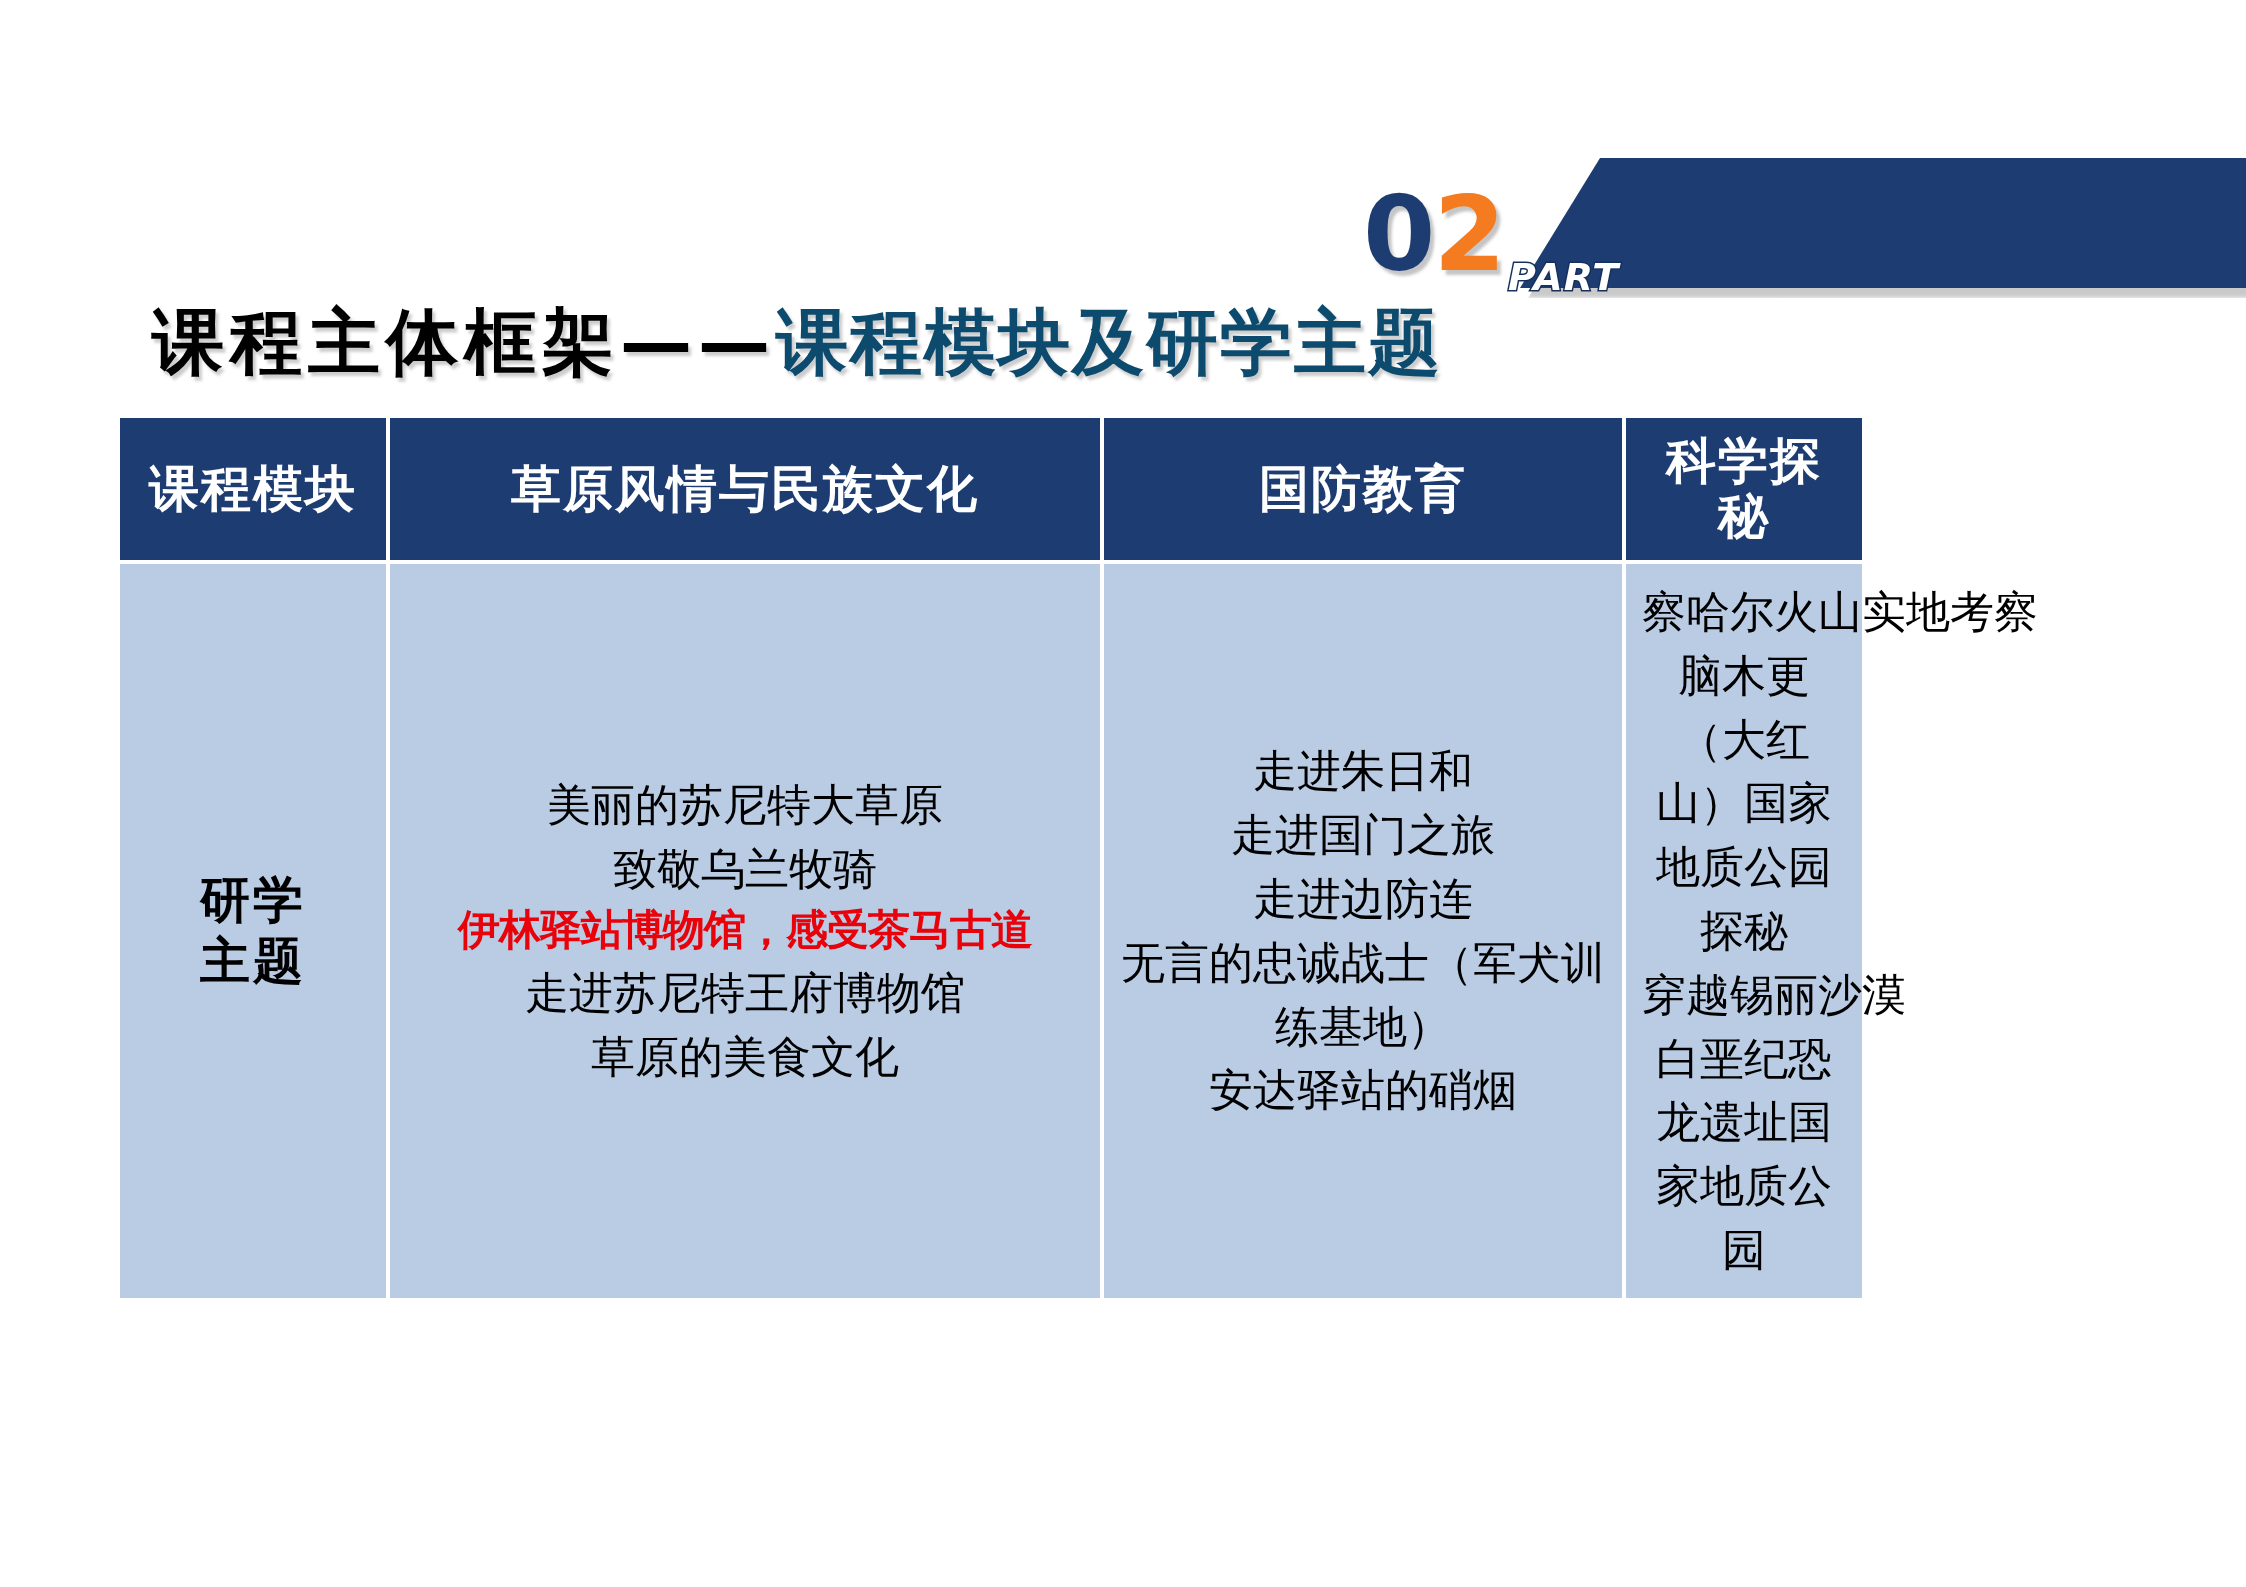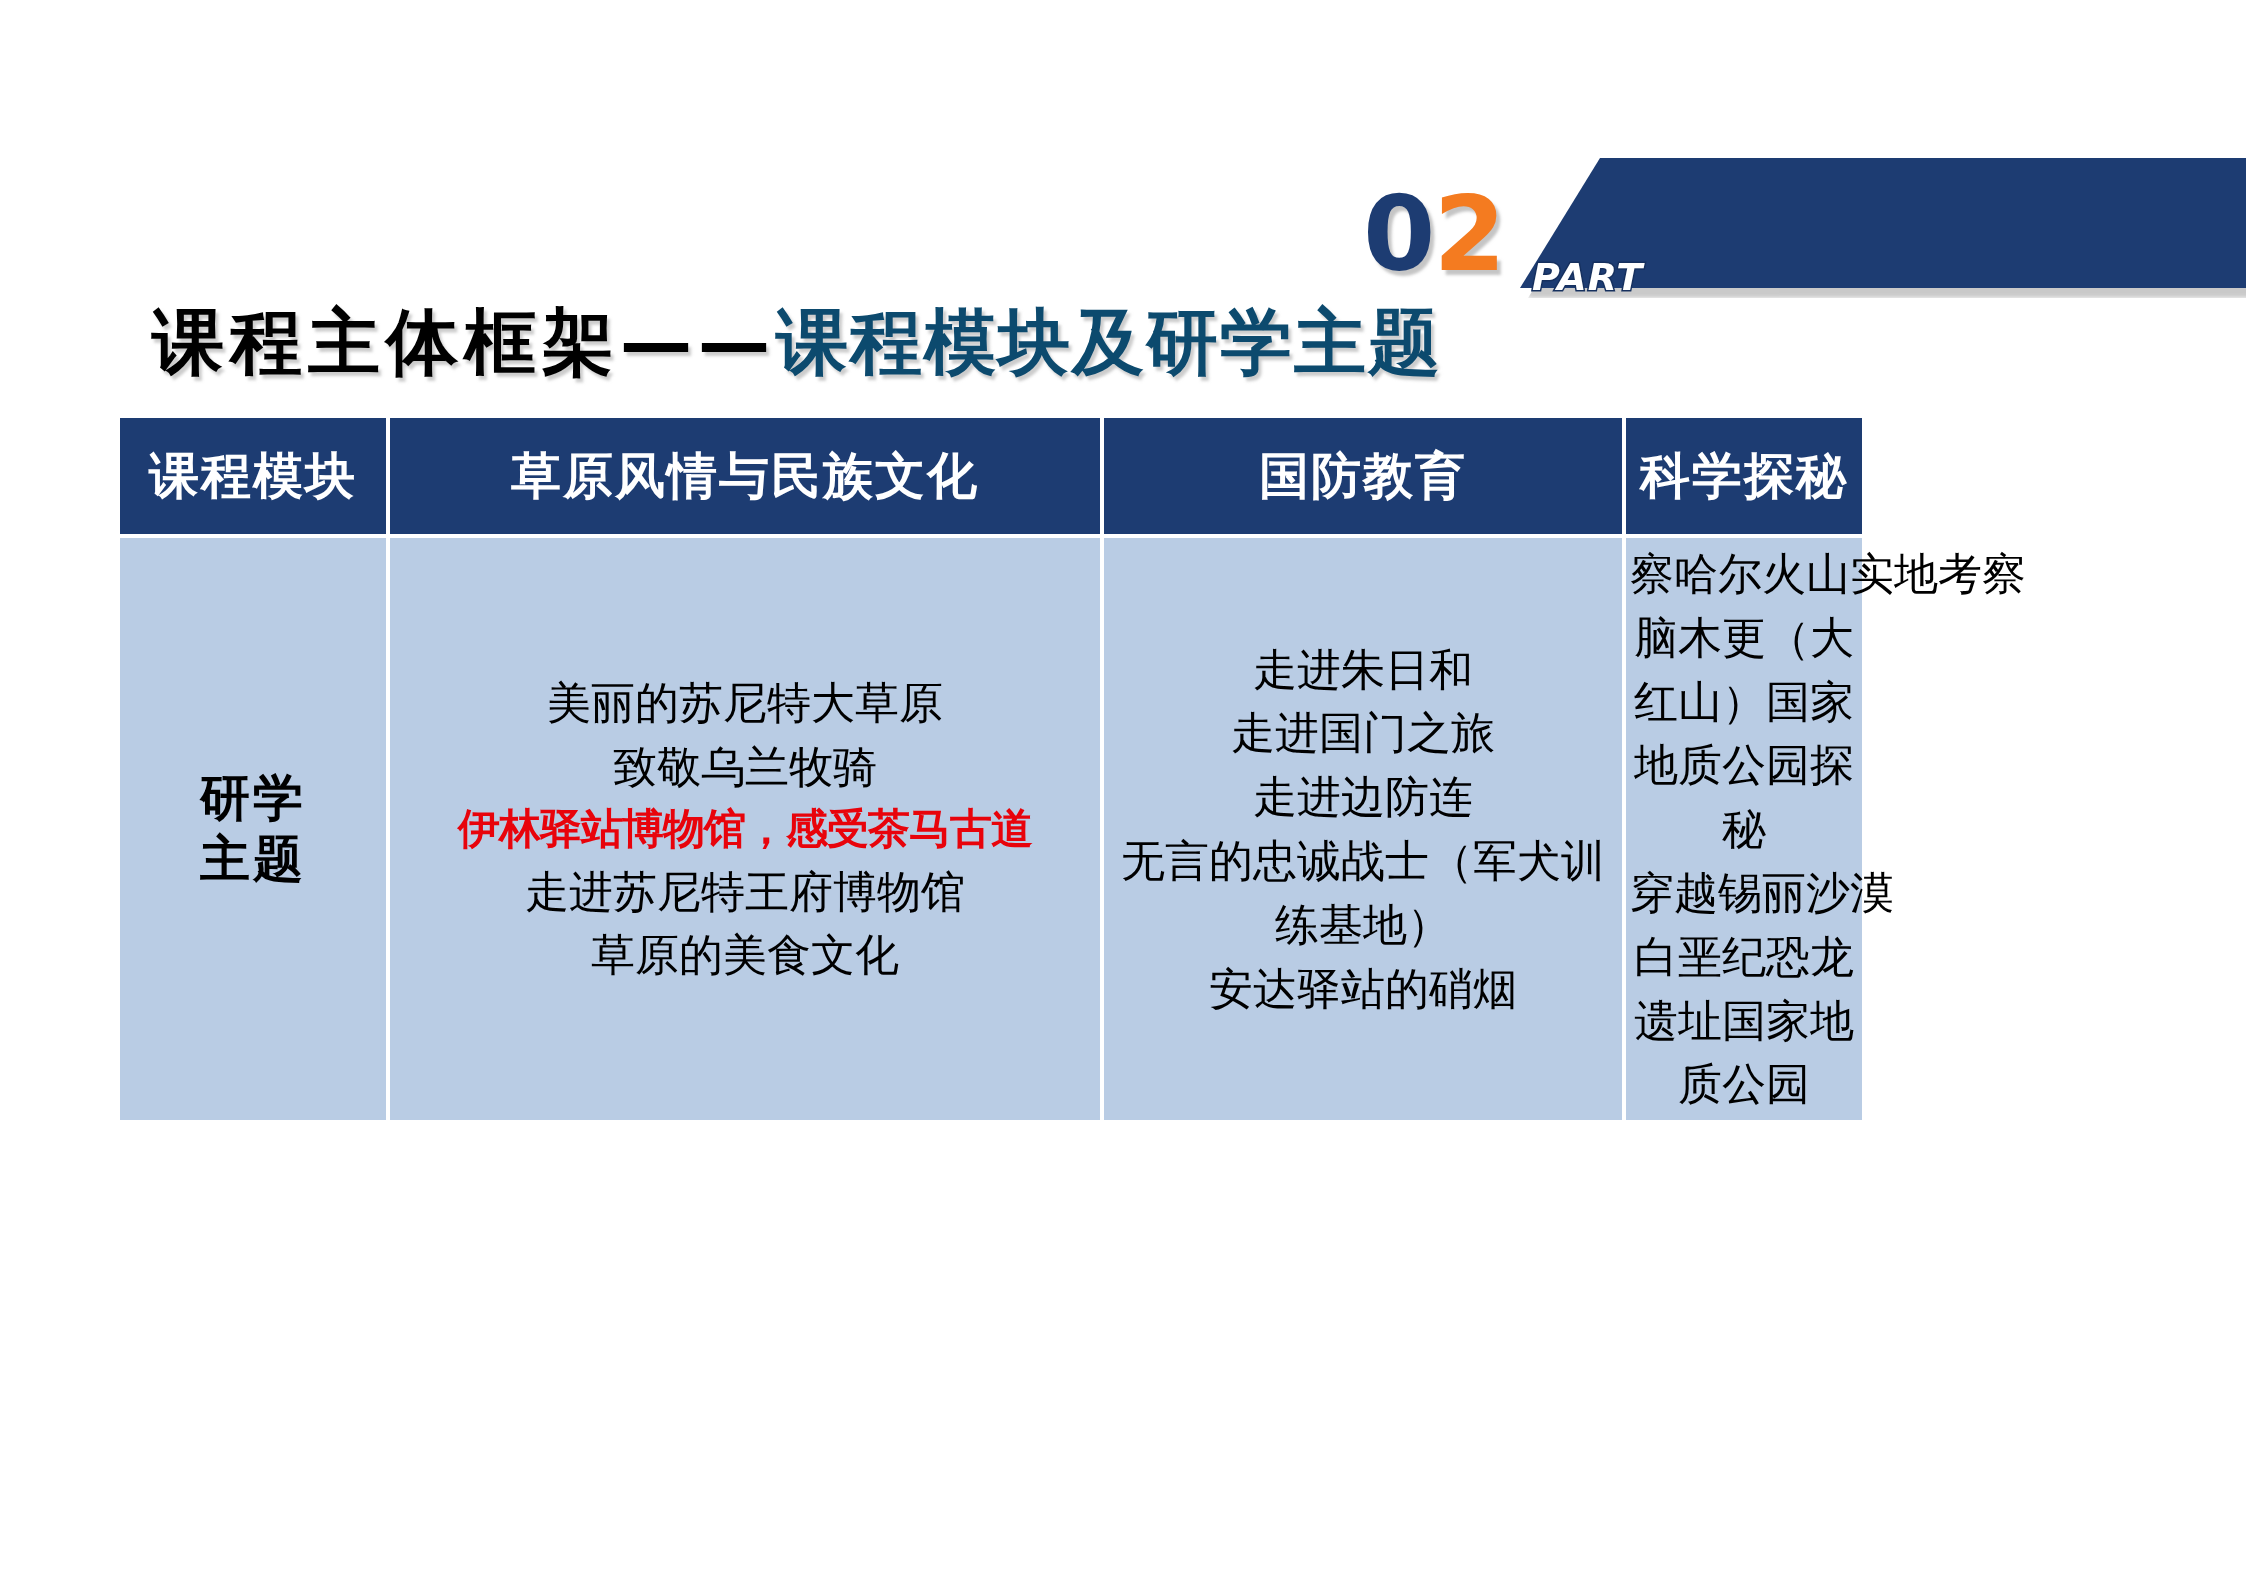--- a/index.html
+++ b/index.html
@@ -79,21 +79,20 @@
     top: 255px;
     font-family: "DejaVu Sans", "Liberation Sans", sans-serif;
     font-weight: bold;
     font-style: italic;
     font-size: 38px;
     color: #ffffff;
     letter-spacing: 1px;
     -webkit-text-stroke: 3px #16305e;
     paint-order: stroke fill;
     white-space: nowrap;
-    margin-left: 24px;
   }
 
   
   #main-title {
     position: absolute;
     left: 152px;
     top: 302px;
     font-family: "DejaVu Sans", "Liberation Sans", sans-serif;
     font-weight: bold;
     font-size: 72px;
@@ -114,21 +113,21 @@
   #course-table {
     position: absolute;
     left: 116px;
     top: 414px;
     width: 1746px;
     border-collapse: separate;
     border-spacing: 4px;
     table-layout: fixed;
   }
   #course-table td {
-    padding: 4px;
+    padding: 16px;
     vertical-align: middle;
     text-align: center;
   }
   .cell-dark {
     background: #1d3c72;
     color: #ffffff;
   }
   .cell-light {
     background: #b9cce4;
     color: #000000;

